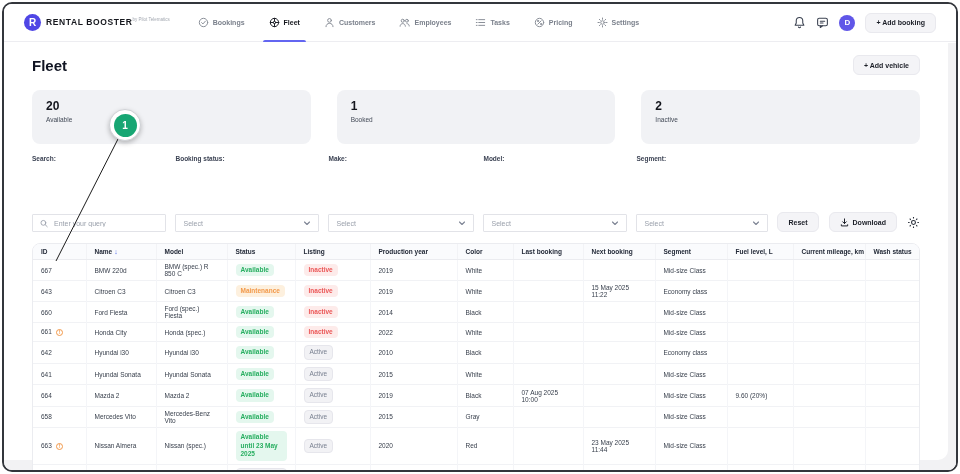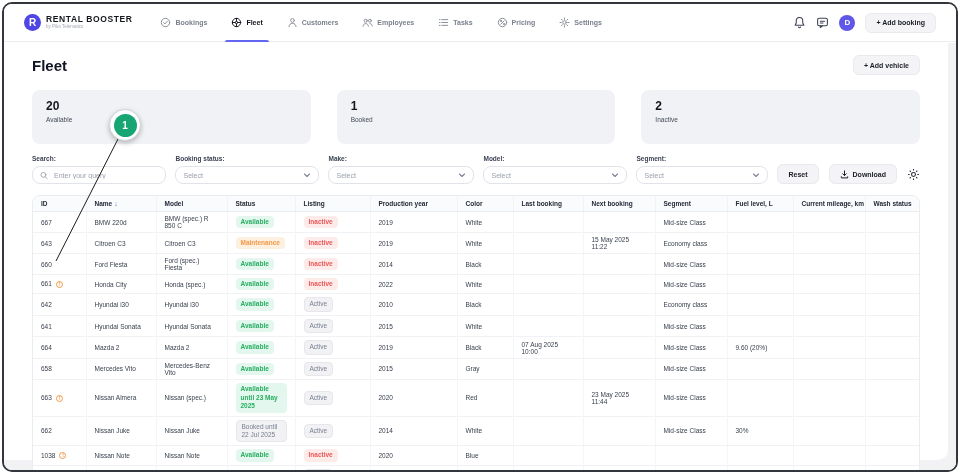--- a/index.html
+++ b/index.html
@@ -6,21 +6,21 @@
   *{box-sizing:border-box;}
   .frame{position:relative;width:956px;height:470px;margin:2px;border:2px solid #33363c;
     border-radius:10px;overflow:hidden;background:#fff;
     font-family:"Liberation Sans",sans-serif;-webkit-font-smoothing:antialiased;}
   
   .nav{height:38px;display:flex;align-items:center;padding:0 20px;background:#fff;
     border-bottom:1px solid #ededf1;position:relative;z-index:3;}
   .logo{display:flex;align-items:center;gap:5px;margin-right:28px;}
   .logo-badge{width:17px;height:17px;border-radius:50%;background:#4f46e5;color:#fff;
     font-weight:bold;font-size:10px;display:flex;align-items:center;justify-content:center;}
-  .logo-txt{display:flex;flex-direction:column;line-height:1.1;justify-content:space-between;}
+  .logo-txt{display:flex;flex-direction:row;line-height:1.1;justify-content:space-between;}
   .logo-name{font-size:8.5px;font-weight:bold;letter-spacing:.6px;color:#15171d;}
   .logo-tag{font-size:4.5px;color:#a3a8b1;}
   .nav-items{display:flex;gap:24px;height:38px;}
   .nav-item{display:flex;align-items:center;gap:4px;font-size:7px;font-weight:bold;
     color:#7b818c;position:relative;cursor:pointer;}
   .nav-item svg{stroke:#8a8f98;}
   .nav-item.active{color:#15171d;}
   .nav-item.active svg{stroke:#1c1e26;}
   .nav-item.active::after{content:"";position:absolute;left:-6px;right:-6px;bottom:0;
     height:2px;background:#6366f1;border-radius:2px 2px 0 0;}
@@ -40,22 +40,22 @@
   .page-title{font-size:15px;font-weight:bold;color:#111523;margin:0;}
   .title-row .btn{margin-left:auto;}
   .stats{display:flex;gap:26px;margin-top:15px;}
   .card{flex:1;background:#f1f2f5;border-radius:8px;padding:9px 14px;height:54px;}
   .card .num{font-size:12px;font-weight:bold;color:#14161d;}
   .card .lbl{font-size:6.5px;color:#434a57;margin-top:3px;}
   
   .filters{display:flex;gap:9px;margin-top:11px;align-items:flex-end;}
   .fgroup{display:flex;flex-direction:column;gap:4px;}
   .fgroup label{font-size:6.5px;font-weight:bold;color:#3c4354;}
-  .input,.select{height:18px;border:1px solid #e2e3e8;border-radius:8px;background:#fff;
-    font-size:7px;color:#9aa0ab;display:flex;align-items:center;padding:0 7px;gap:4px;}
+  .input,.select{height:18px;border:1px solid #e2e3e8;border-radius:1px;background:#fff;
+    font-size:7px;color:#9aa0ab;display:flex;align-items:center;padding:0 7px;gap:4px;margin-top:48px;}
   .input input{border:none;outline:none;font-size:7px;width:100%;color:#555;
     font-family:inherit;background:transparent;}
   .input input::placeholder{color:#9aa0ab;}
   .select{justify-content:space-between;cursor:pointer;}
   .f-actions{margin-left:auto;display:flex;gap:10px;align-items:center;}
   .gear-btn{background:none;border:none;padding:0;cursor:pointer;display:flex;}
   
   .tbl-wrap{margin-top:11px;border:1px solid #ebecf0;border-radius:8px;overflow:hidden;background:#fff;}
   table{width:100%;border-collapse:collapse;table-layout:fixed;}
   th{background:#fafbfd;font-size:6.5px;text-align:left;padding:4px 8px;color:#232a38;

